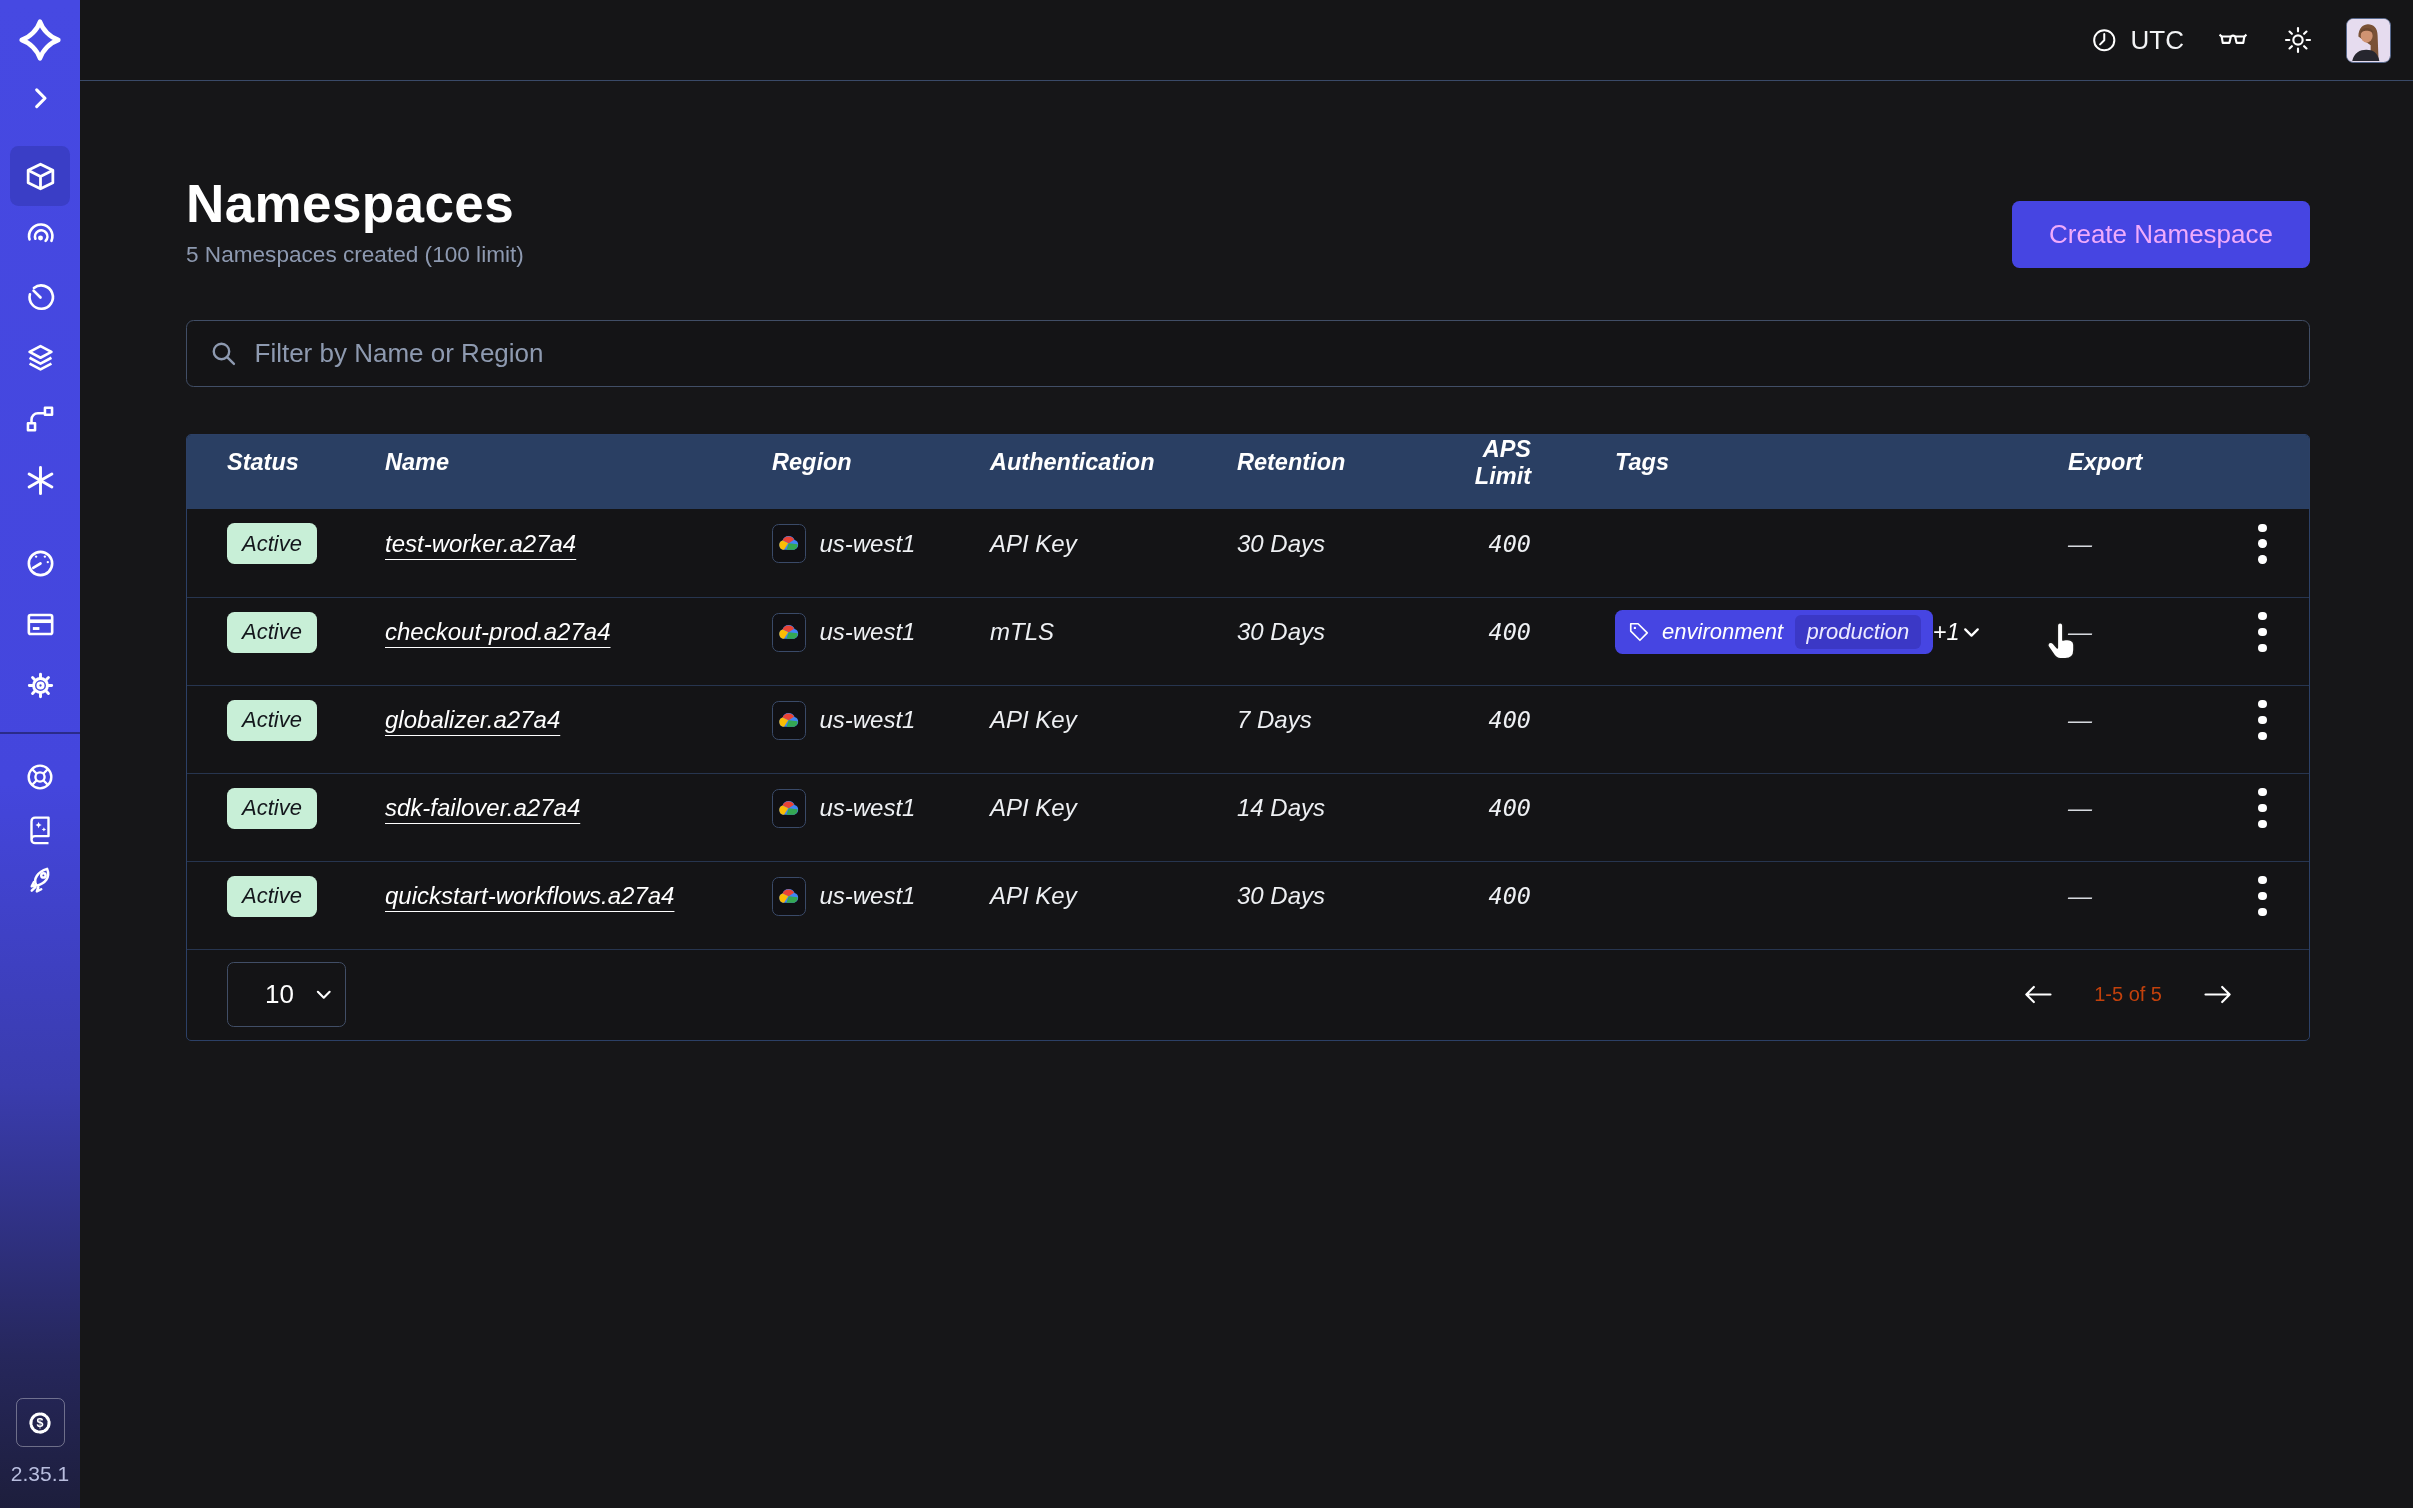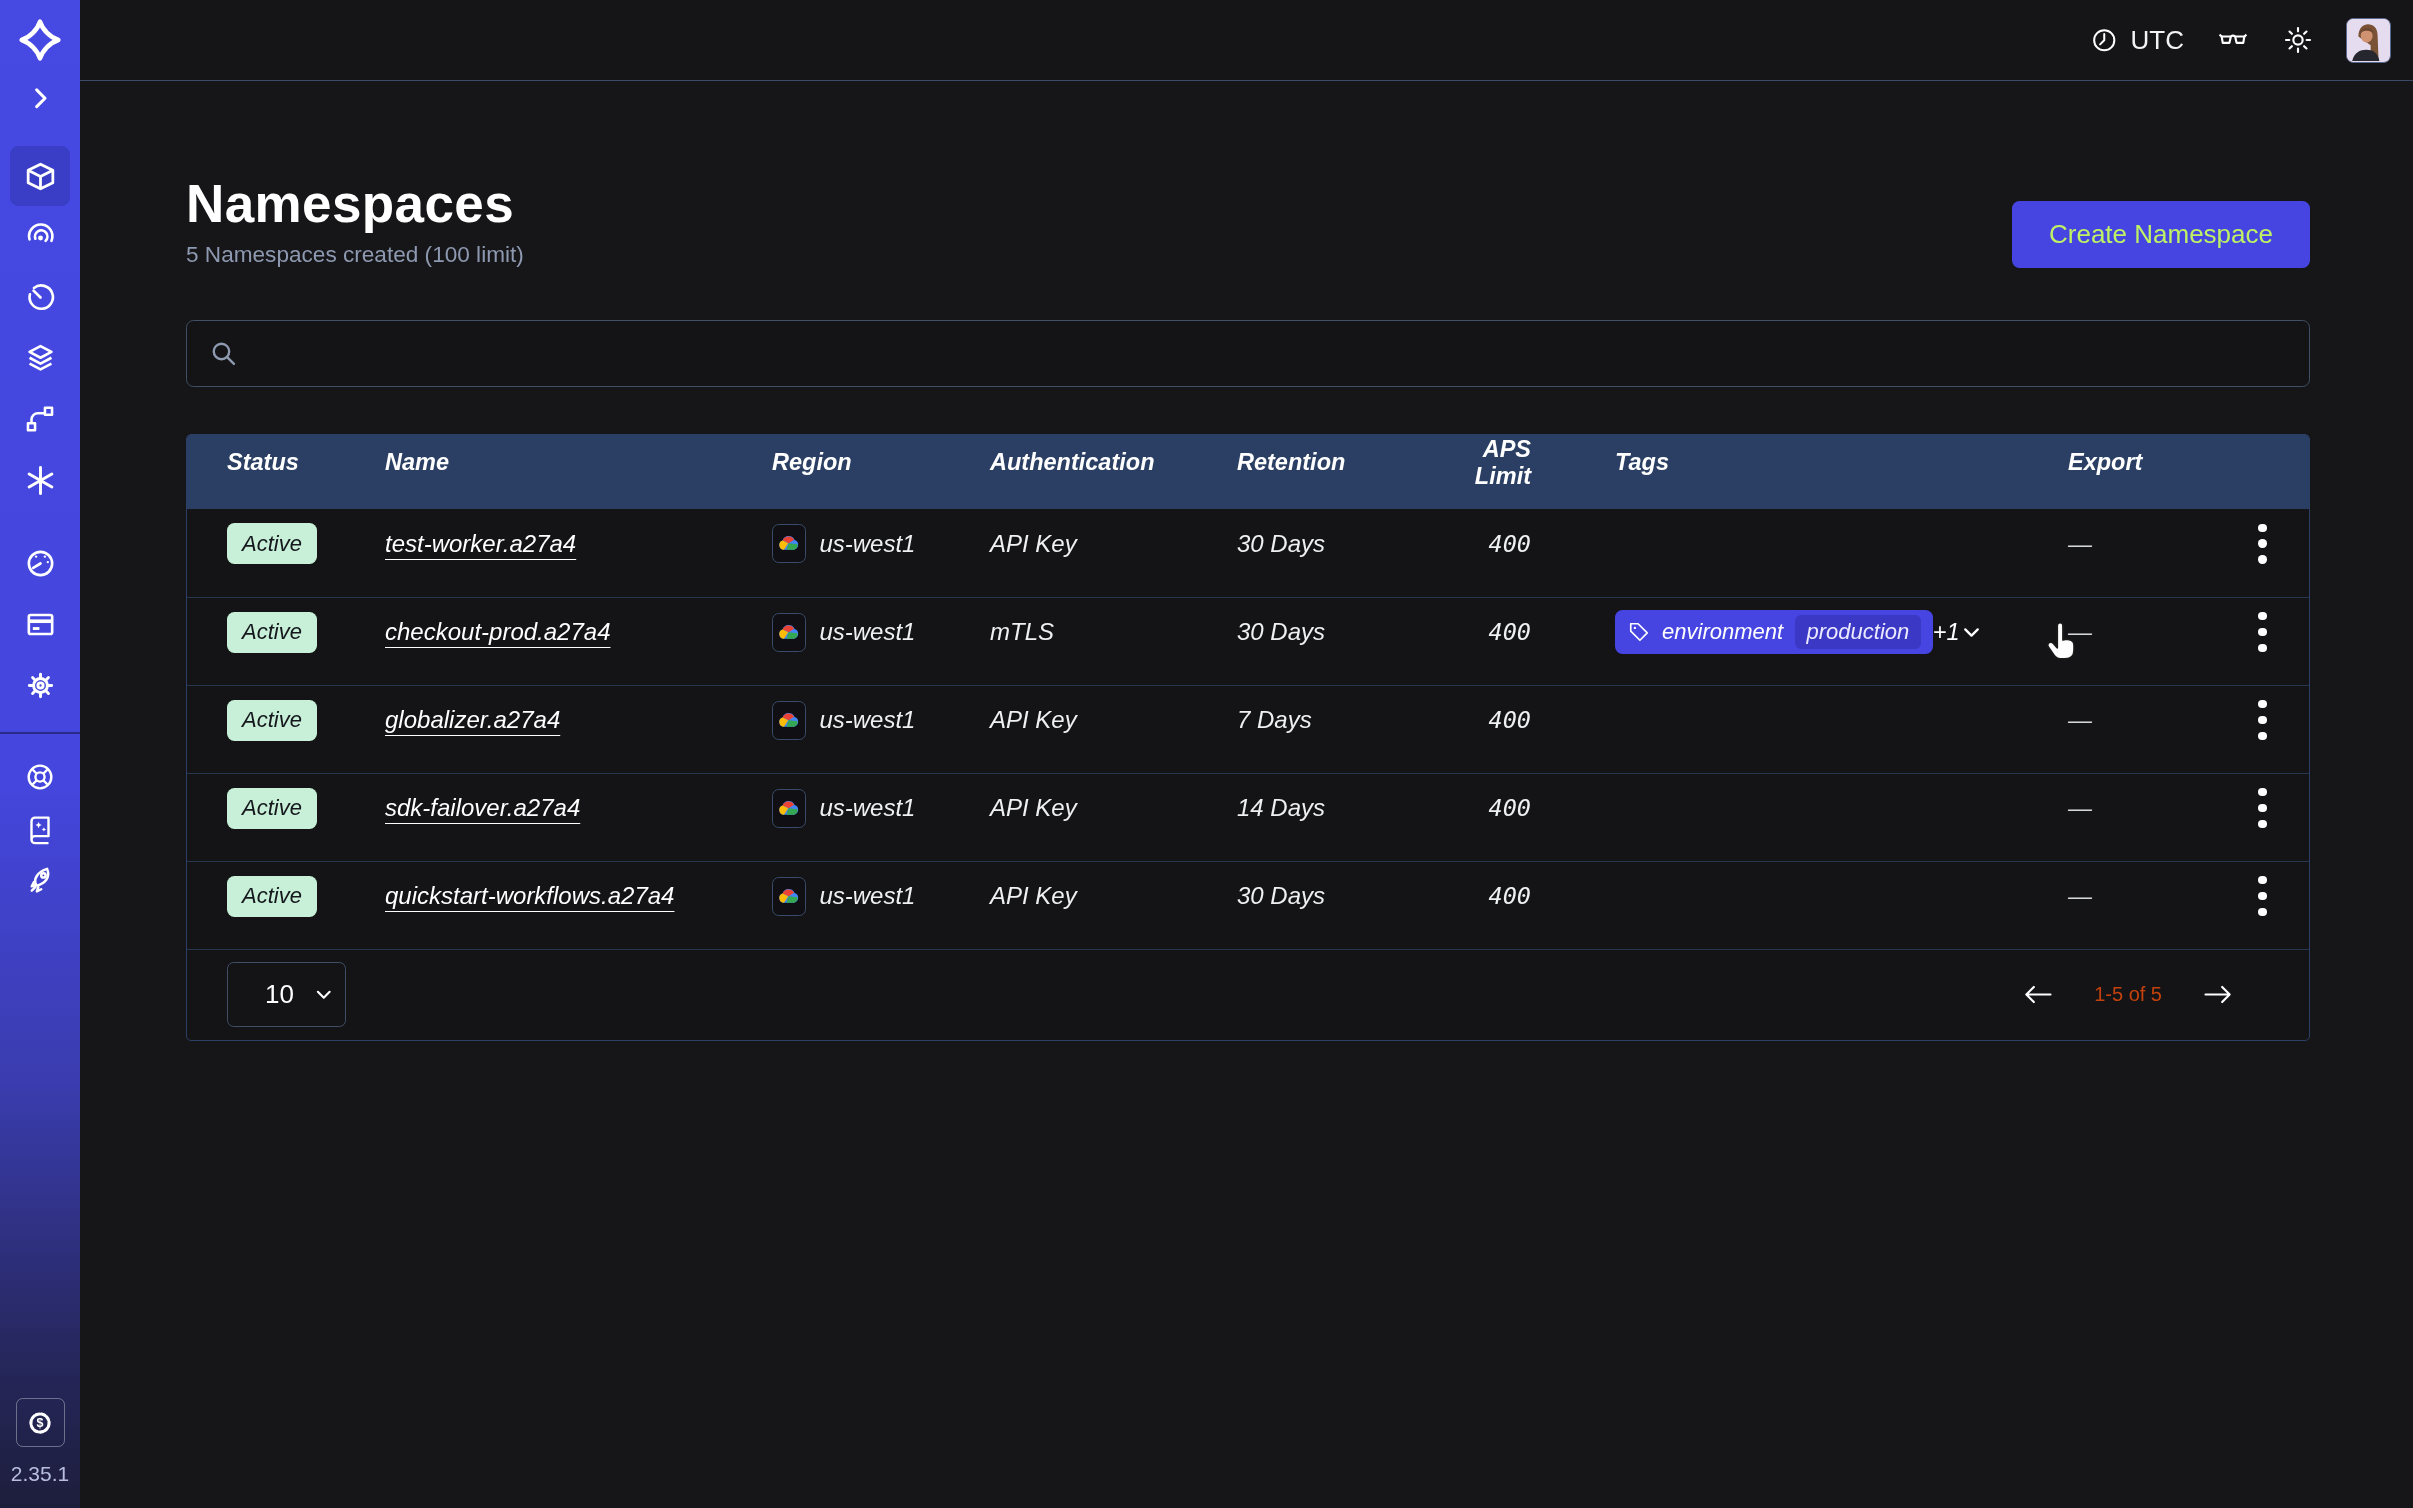--- a/index.html
+++ b/index.html
@@ -38,21 +38,21 @@
   .icon-btn { display:flex; align-items:center; justify-content:center; cursor:pointer; }
   .avatar { width:45px; height:45px; border-radius:7.5px; border:1.7px solid #56688c; overflow:hidden;
     cursor:pointer; background:#e6dcef; }
   .avatar svg { display:block; }
 
   
   .content { padding:0 103px 0 106px; }
   .title-row { margin-top:94px; display:flex; justify-content:space-between; align-items:flex-end; }
   .page-title { font-size:53px; font-weight:700; letter-spacing:0.4px; color:#fff; line-height:1.1; }
   .page-subtitle { font-size:22.6px; color:#8d99b0; margin-top:8.4px; }
-  .create-btn { background:#4645e2; color:#bef264; border:none; border-radius:7.5px; height:67px;
+  .create-btn { background:#4645e2; color:#f0abfc; border:none; border-radius:7.5px; height:67px;
     padding:14px 37px; font-size:26px; font-family:"Liberation Sans",sans-serif; cursor:pointer; }
 
   .filter-box { margin-top:52px; height:67px; border:1.7px solid #414e66; border-radius:7.5px;
     display:flex; align-items:center; padding:0 22px; gap:17px; background:#141416; cursor:text; }
   .filter-input { flex:1; background:transparent; border:none; outline:none; color:#dfe3ea;
     font-size:26px; font-family:"Liberation Sans",sans-serif; }
   .filter-input::placeholder { color:#8e9ab0; }
 
   
   .table { margin-top:47px; border:1.7px solid #2c4066; border-radius:5px; overflow:hidden; background:#141416; }
@@ -262,20 +262,21 @@
           <div class="page-subtitle">5 Namespaces created (100 limit)</div>
         </div>
         <button class="create-btn">Create Namespace</button>
       </div>
 
       <div class="filter-box">
         <svg width="28.5" height="28.5" viewBox="0 0 24 24" fill="none" stroke="#8e9ab0" stroke-width="2" stroke-linecap="round">
           <circle cx="10.5" cy="10.5" r="6.5"></circle>
           <path d="M15.5 15.5 L21 21"></path>
         </svg>
+        <input class="filter-input" value="" placeholder="Filter by Name or Region" style="">
       </div>
 
       <div class="table">
 
         <div class="tr thead">
           <div class="th">Status</div>
           <div class="th">Name</div>
           <div class="th">Region</div>
           <div class="th">Authentication</div>
           <div class="th">Retention</div>

